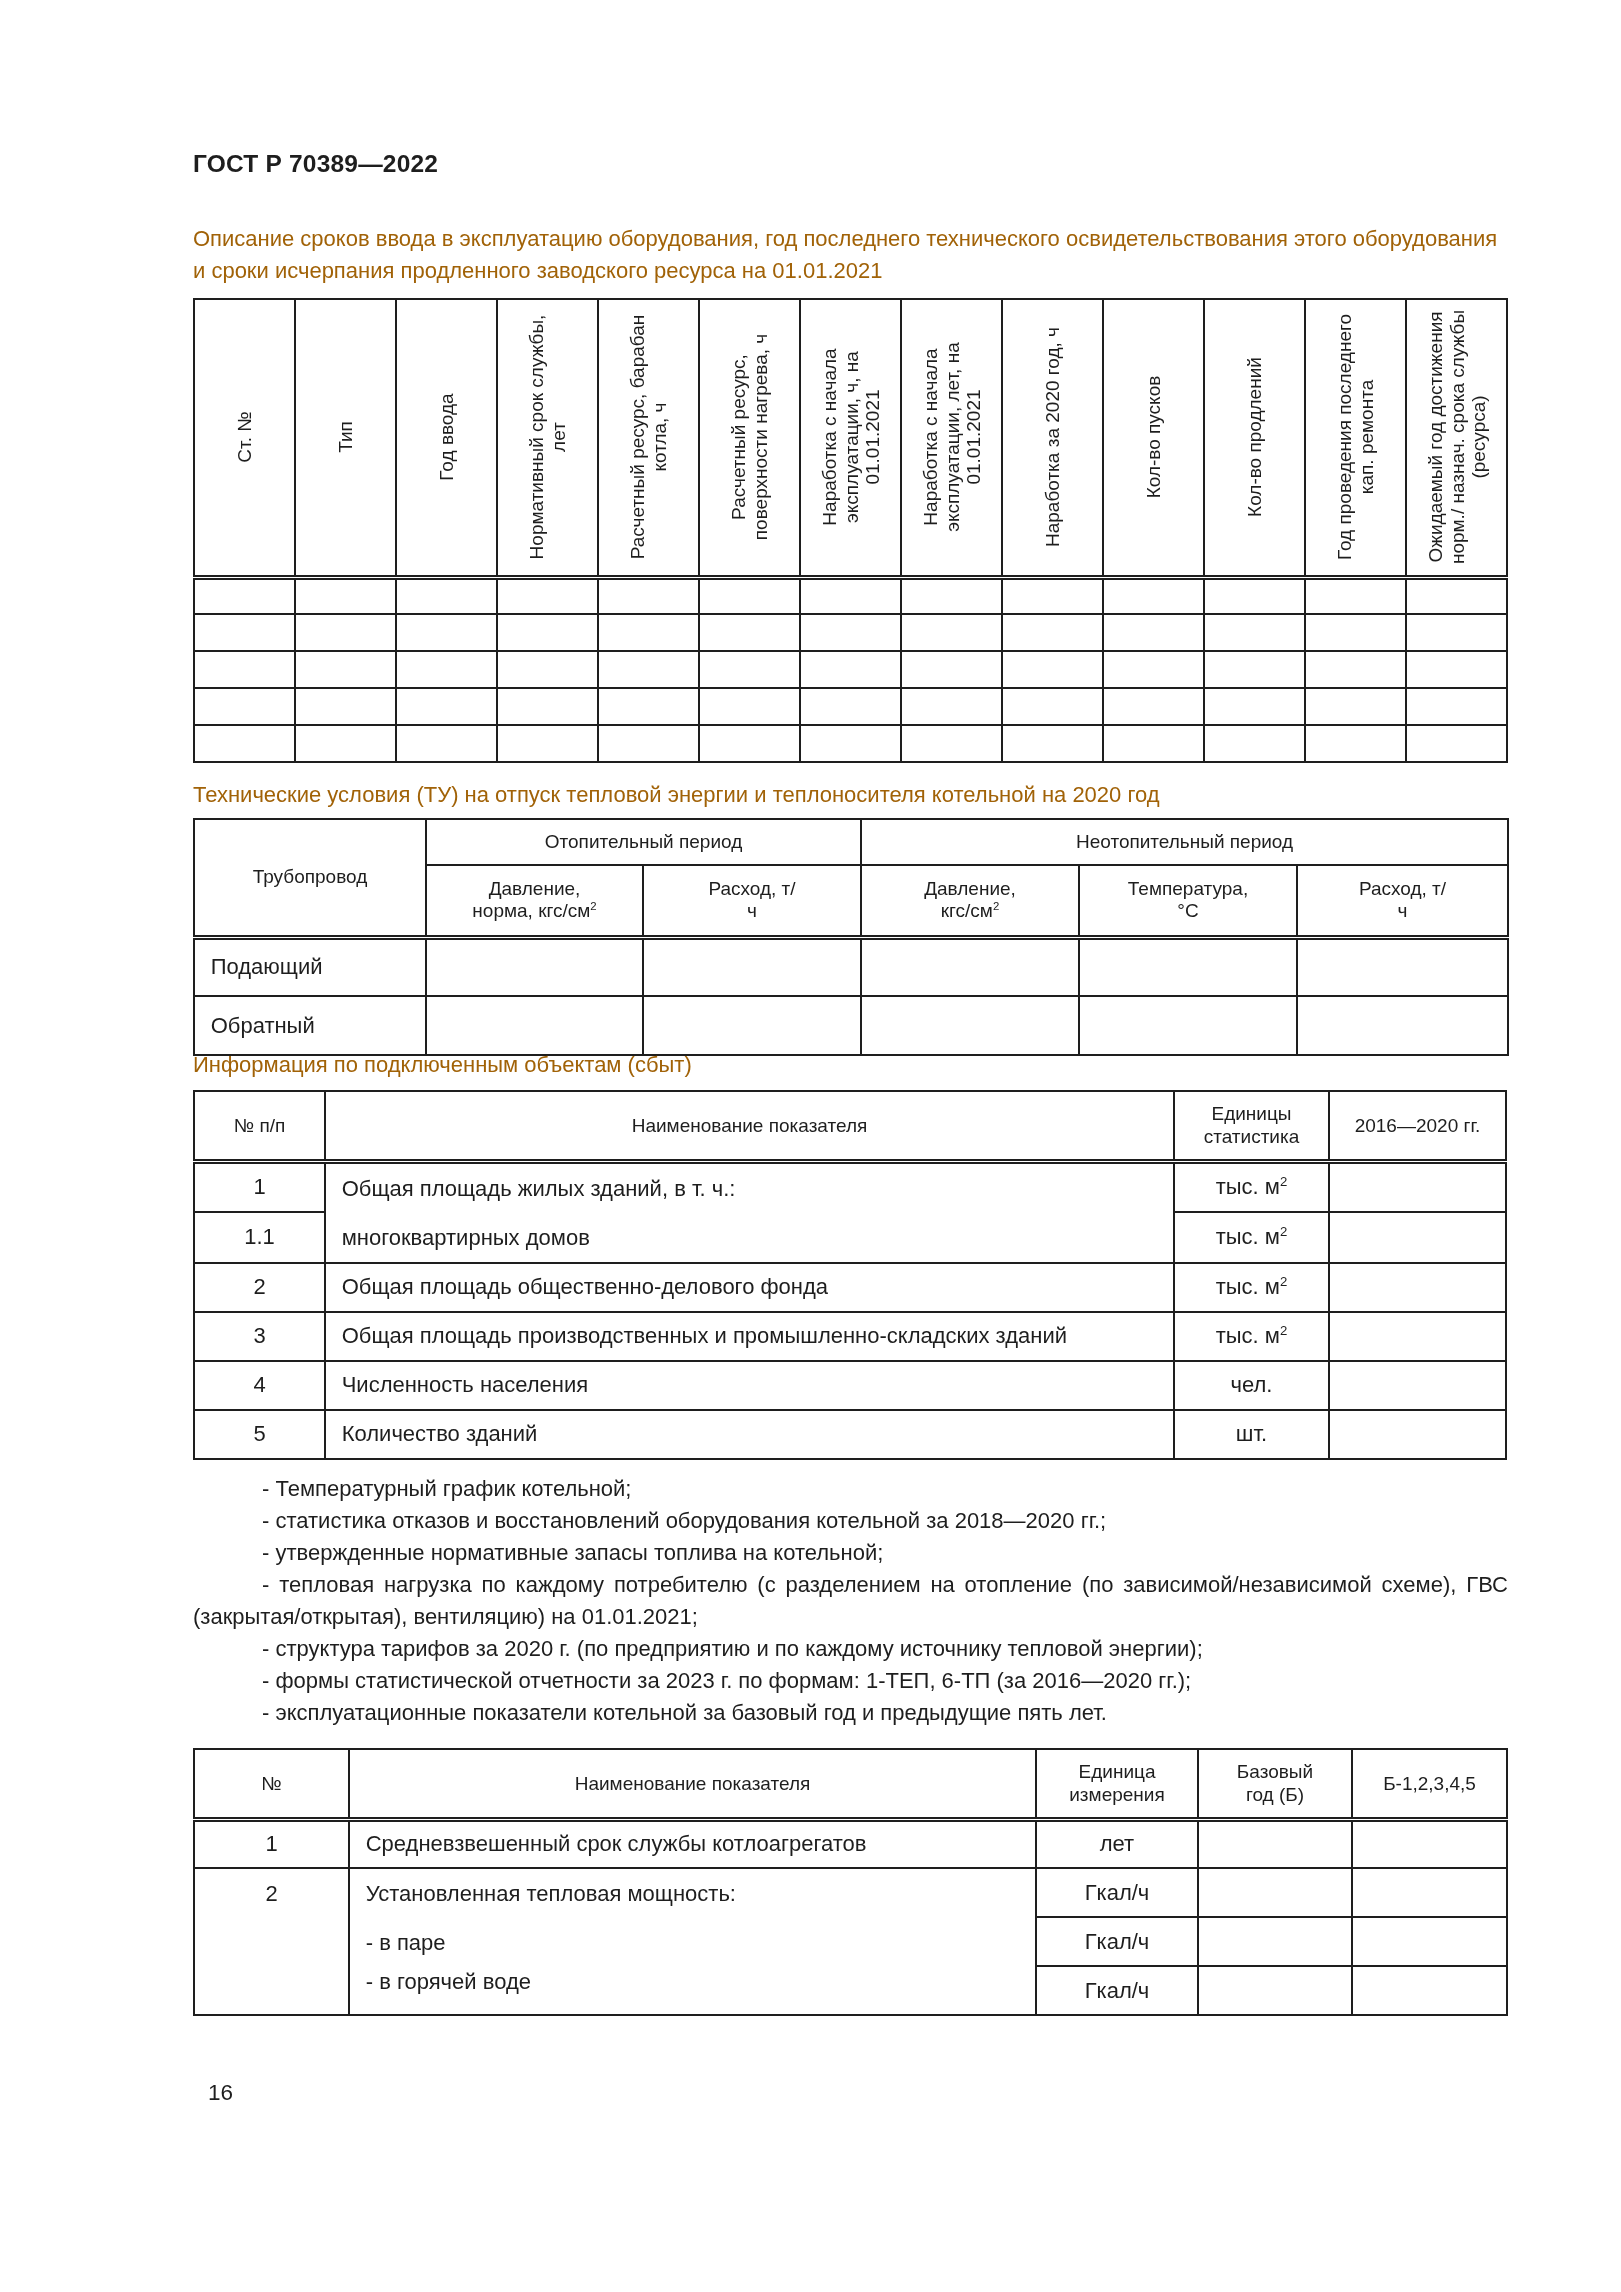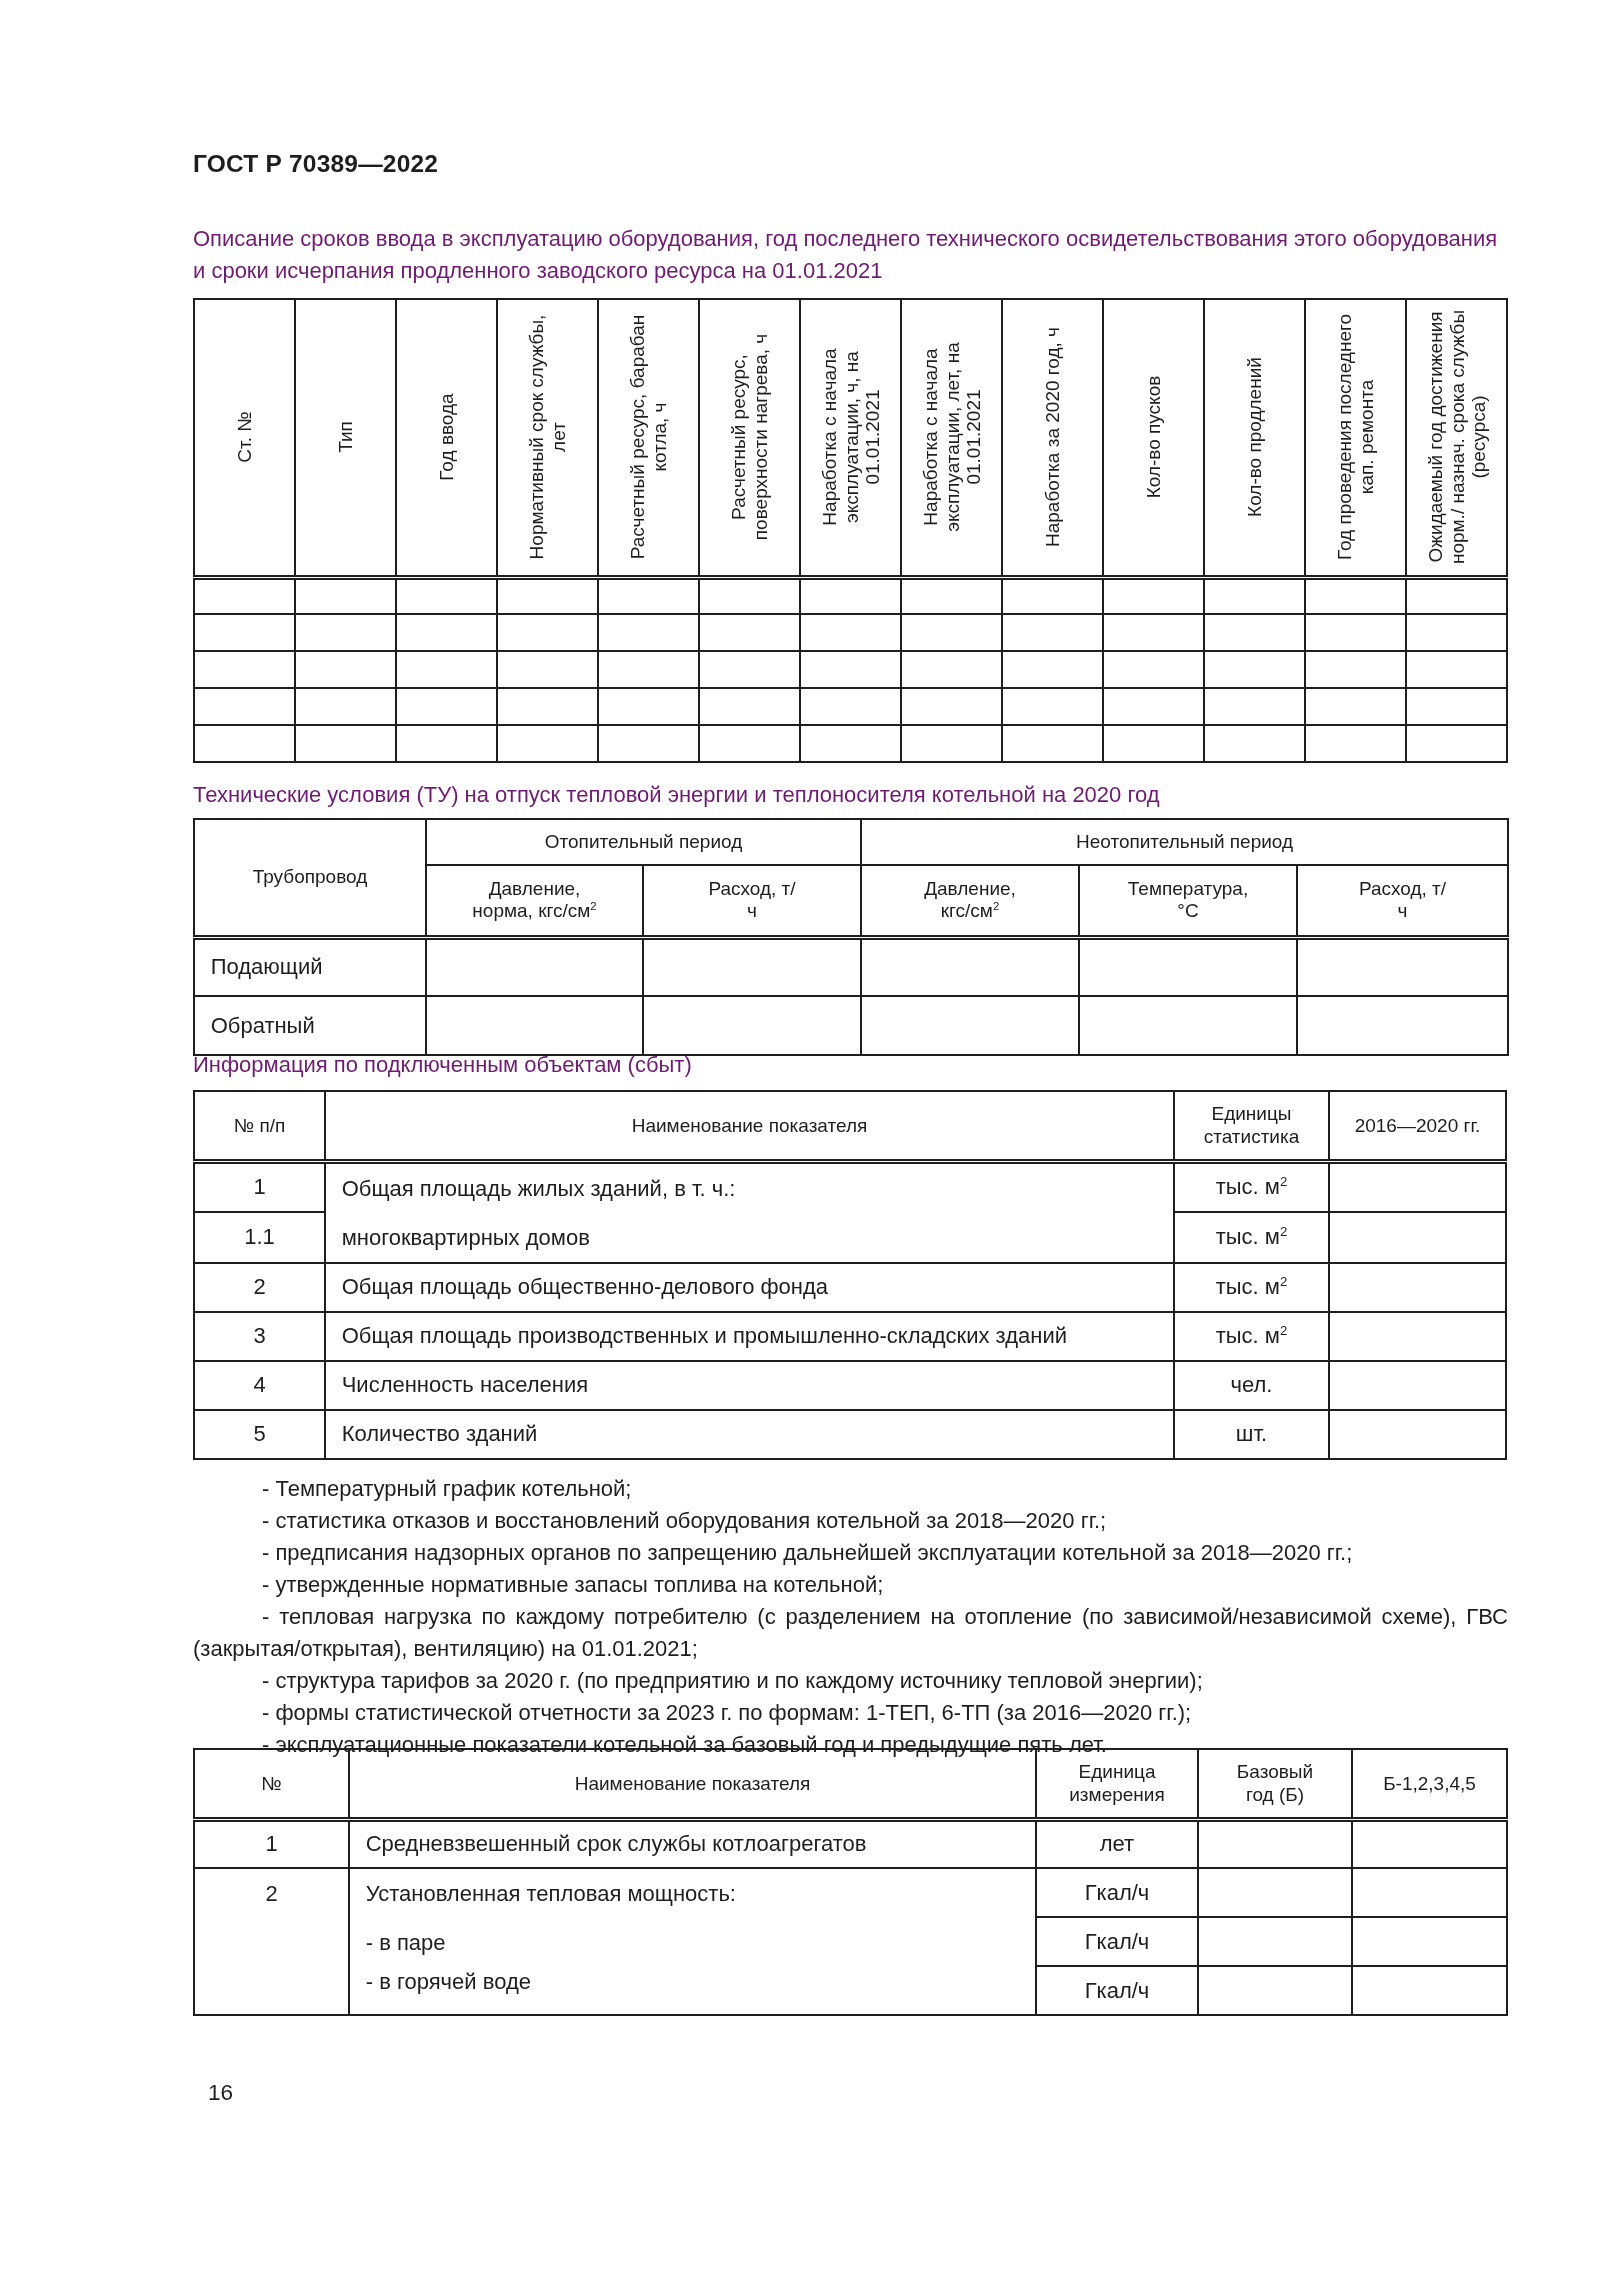--- a/index.html
+++ b/index.html
@@ -1,20 +1,20 @@
 <!DOCTYPE html>
 <html><head>
 <meta charset="utf-8">
 <style>
   * { box-sizing: border-box; margin: 0; padding: 0; }
   html, body { width: 1621px; height: 2293px; background: #ffffff; }
   body { position: relative; font-family: "Liberation Sans", "DejaVu Sans", sans-serif; color: #1e1e1e; overflow: hidden; }
   .abs { position: absolute; }
   .doc-code { left: 193px; top: 150px; font-size: 24.5px; font-weight: bold; letter-spacing: 0.2px; }
-  .caption { font-size: 22px; line-height: 32px; color: #701a75; }
+  .caption { font-size: 22px; line-height: 32px; color: #a16207; }
   .intro { left: 193px; top: 223px; width: 1313px; }
   .cap2 { left: 193px; top: 779px; }
   .cap3 { left: 193px; top: 1049px; }
   .page-num { left: 208px; top: 2080px; font-size: 22.5px; }
 
   table { position: absolute; border-collapse: collapse; table-layout: fixed; border: 2.9px solid #1e1e1e; }
   td, th { border: 2px solid #1e1e1e; font-weight: normal; text-align: center; vertical-align: middle; padding: 0; }
   .hdr-sep td, .hdr-sep th { border-bottom: 5.9px double #1e1e1e; }
   .thick-top td { border-top-width: 2.9px; }
 
@@ -303,21 +303,20 @@
     <td class="name">Количество зданий</td>
     <td><span>шт.</span><sup></sup></td>
     <td></td>
   </tr>
 </tbody>
   </table>
 
 <div class="abs bullets">
   <p>- Температурный график котельной;</p>
   <p>- статистика отказов и восстановлений оборудования котельной за 2018—2020 гг.;</p>
-  <p>- предписания надзорных органов по запрещению дальнейшей эксплуатации котельной за 2018—2020 гг.;</p>
   <p>- утвержденные нормативные запасы топлива на котельной;</p>
   <p>- тепловая нагрузка по каждому потребителю (с разделением на отопление (по зависимой/независимой схеме), ГВС (закрытая/открытая), вентиляцию) на 01.01.2021;</p>
   <p>- структура тарифов за 2020 г. (по предприятию и по каждому источнику тепловой энергии);</p>
   <p>- формы статистической отчетности за 2023 г. по формам: 1-ТЕП, 6-ТП (за 2016—2020 гг.);</p>
   <p>- эксплуатационные показатели котельной за базовый год и предыдущие пять лет.</p>
 </div>
 
 <table id="t4">
   <colgroup>
     <col style="width:155px">

